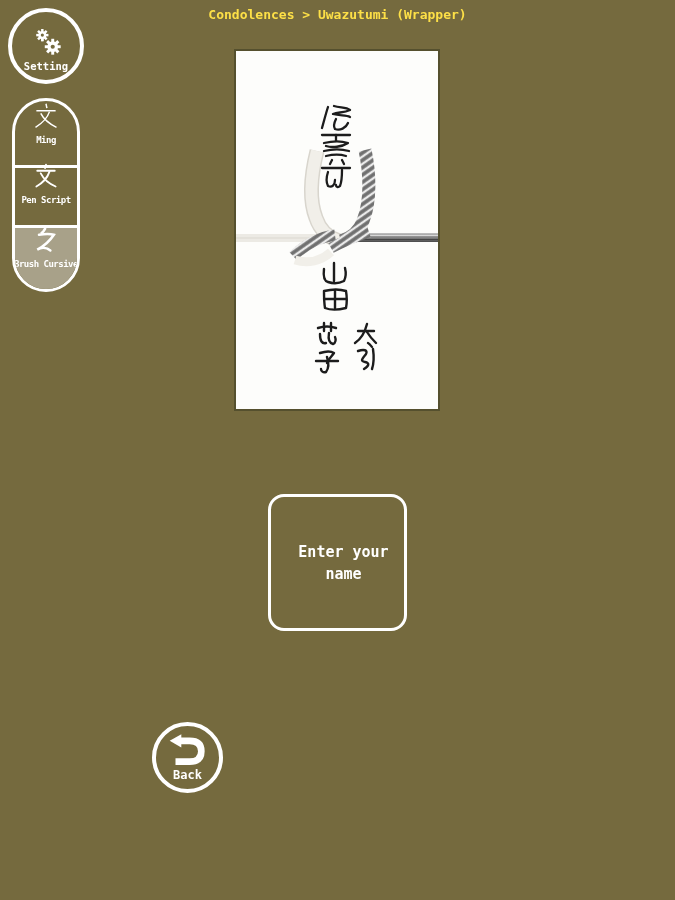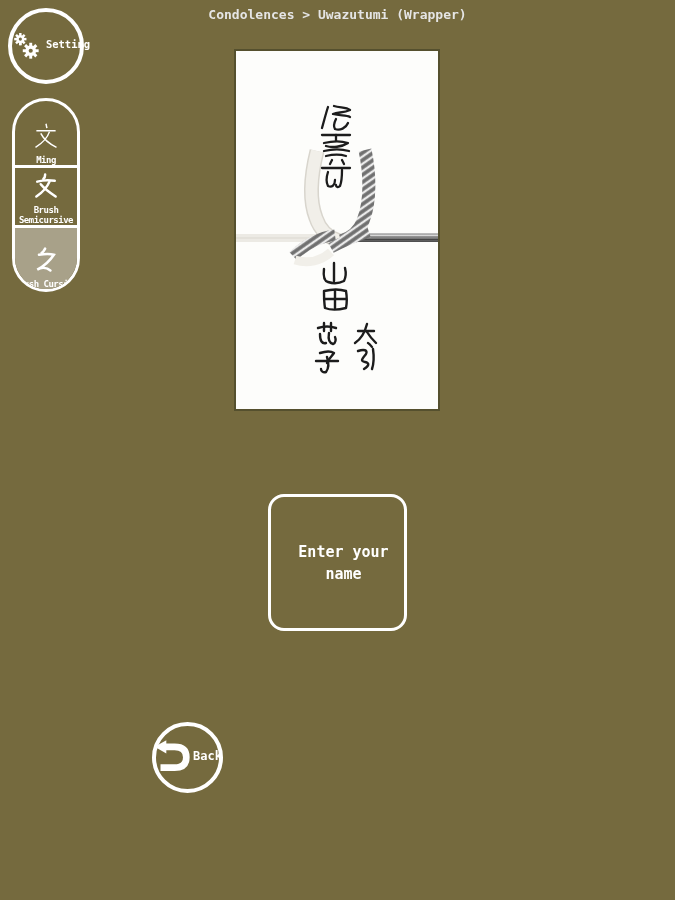--- a/index.html
+++ b/index.html
@@ -4,42 +4,42 @@
 <style>
   html,body{margin:0;padding:0;}
   body{
     width:675px;height:900px;position:relative;overflow:hidden;
     background:#756a3e;
     font-family:"DejaVu Sans Mono","Liberation Mono",monospace;
   }
   
   .breadcrumb{
     position:absolute;top:4px;left:0;width:675px;text-align:center;
-    color:#e5e5e5;font-weight:bold;font-size:13px;line-height:21px;
+    color:#fde047;font-weight:bold;font-size:13px;line-height:21px;
     white-space:nowrap;
   }
   
   .circle-btn{
     position:absolute;border:4px solid #fff;border-radius:50%;
-    display:flex;align-items:center;justify-content:center;
+    display:flex;flex-direction:column;align-items:center;justify-content:center;
     color:#fff;box-sizing:border-box;cursor:pointer;
   }
   #setting-btn{left:8px;top:8px;width:76px;height:76px;}
   #setting-btn .cap{font-size:10.5px;font-weight:bold;margin-top:-4px;}
   #back-btn{left:152px;top:722px;width:71px;height:71px;}
   #back-btn .cap{font-size:12px;font-weight:bold;margin-top:-3px;}
   
   .sidebar{
     position:absolute;left:12px;top:98px;width:68px;
     border:3px solid #fff;border-radius:34px;overflow:hidden;
     box-sizing:border-box;
   }
   .side-btn{
     height:60px;display:flex;flex-direction:column;align-items:center;
-    justify-content:flex-end;padding-bottom:0;box-sizing:border-box;
+    justify-content:flex-end;padding-bottom:20px;box-sizing:border-box;
     border-top:3px solid #fff;cursor:pointer;
   }
   .side-btn:first-child{border-top:none;height:64px;}
   .side-btn:last-child{height:64px;}
   .side-btn.selected{background:#a8a189;}
   .side-btn .glyph{flex:0 0 auto;margin-bottom:1px;}
   .side-btn .lbl{
     width:64px;text-align:center;color:#fff;font-weight:bold;
     font-size:9px;line-height:10px;letter-spacing:-0.5px;
   }
@@ -109,33 +109,33 @@
       <svg width="28" height="28" viewBox="0 0 32 32" fill="none" stroke="#fff" stroke-width="1.7">
         <path d="M16 2 L17 7"></path>
           <path d="M5 10 H27"></path>
         <path d="M20 11 C18 17 12 24 4 29"></path>
           <path d="M10 13 C13 19 20 25 28 29"></path>
       </svg>
     </span>
     <span class="lbl">Ming</span>
   </div>
 
-
-
   <div class="side-btn">
     <span class="glyph">
-      <svg width="28" height="28" viewBox="0 0 32 32" fill="none" stroke="#fff" stroke-width="2.9" stroke-linecap="round">
-        <path d="M15 3 C15 5 14 7 13 8"></path>
-          <path d="M6 11 C13 9 20 9 26 10"></path>
-        <path d="M20 11 C17 18 11 24 5 28"></path>
-          <path d="M10 14 C14 19 21 24 27 28"></path>
+      <svg width="28" height="28" viewBox="0 0 32 32" fill="none" stroke="#fff" stroke-width="2.1" stroke-linecap="round">
+        <path d="M16 3 L15 7"></path>
+          <path d="M6 10 H26"></path>
+        <path d="M20 11 C18 17 12 24 5 28"></path>
+          <path d="M10 13 C13 19 20 25 27 28"></path>
       </svg>
     </span>
-    <span class="lbl">Brush Semicursive</span>
+    <span class="lbl">Pen Script</span>
   </div>
+
+
 
   <div class="side-btn selected">
     <span class="glyph">
       <svg width="28" height="28" viewBox="0 0 32 32" fill="none" stroke="#fff" stroke-width="2.9" stroke-linecap="round">
         <path d="M15 3 C14 5 13 7 11 8"></path>
         <path d="M8 10 C15 9 21 9 25 10 C21 16 14 23 6 27 C11 24 17 25 21 28"></path>
       </svg>
     </span>
     <span class="lbl">Brush Cursive</span>
   </div>

